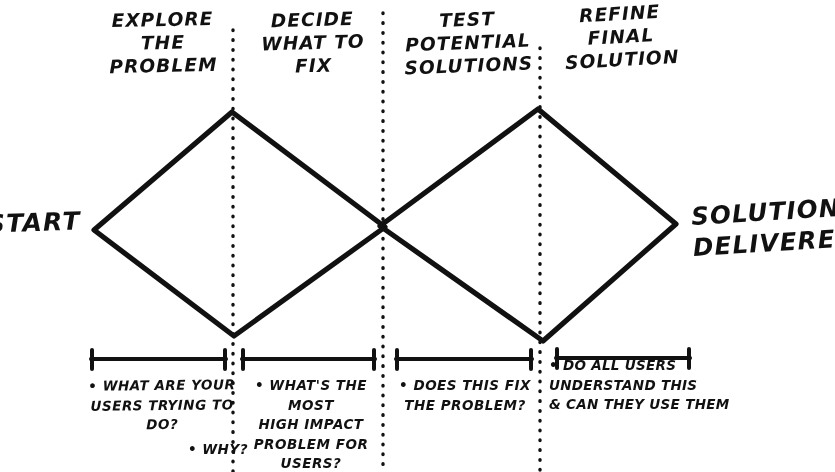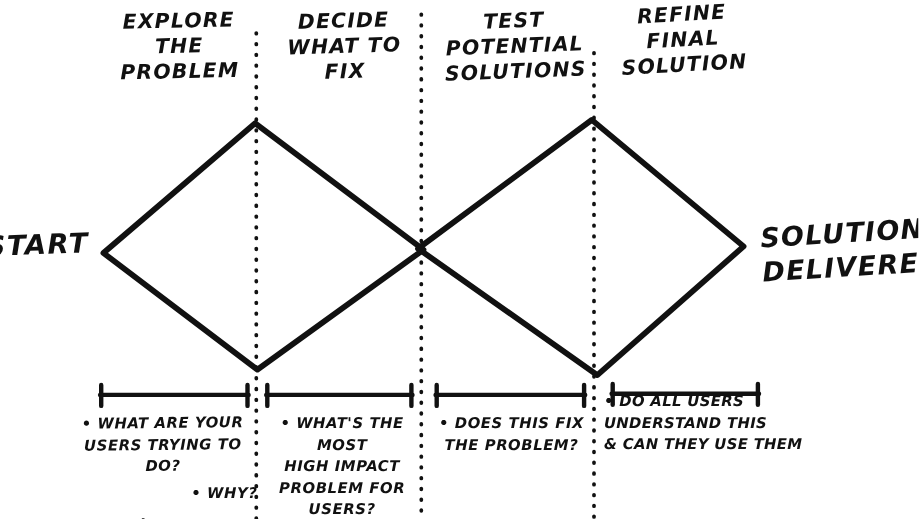--- a/index.html
+++ b/index.html
@@ -85,21 +85,21 @@
     color: #111111;
   }
   .note-col .bullet-row {
     display: block;
     text-align: center;
     white-space: pre-line;
   }
   .note-col .bullet-row + .bullet-row { margin-top: 5px; }
   .note-col.align-left .bullet-row { text-align: left; }
 
-  #notes-0 { left: 62px;  top: 376px; width: 172px; }
+  #notes-0 { left: 76px;  top: 376px; width: 172px; }
   #notes-1 { left: 241px; top: 376px; width: 140px; }
   #notes-2 { left: 394px; top: 376px; width: 142px; }
   #notes-3 { left: 549px; top: 356px; width: 185px; }
 
   #notes-0 .bullet-row:nth-child(1) { transform: rotate(-0.6deg); }
   #notes-3 .bullet-row { text-align: left; letter-spacing: 0.3px; }
 
   
   .bullet-row::first-line { }
 

